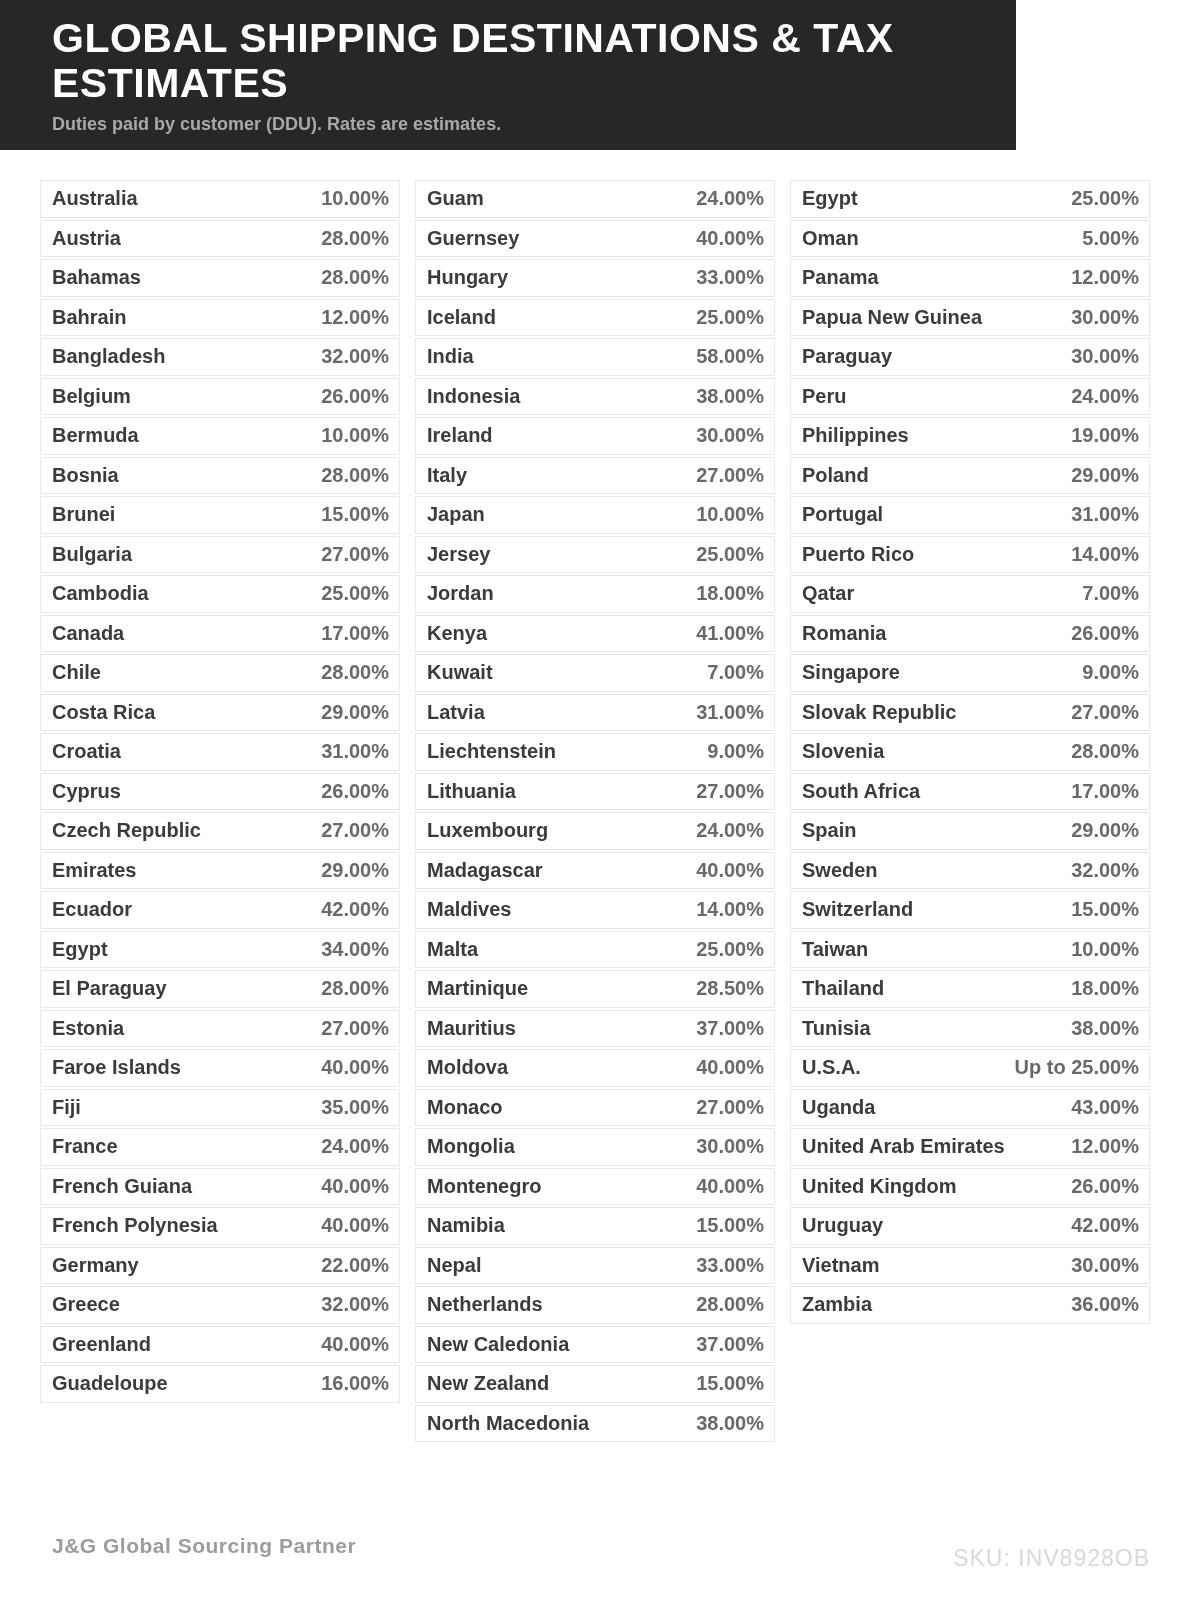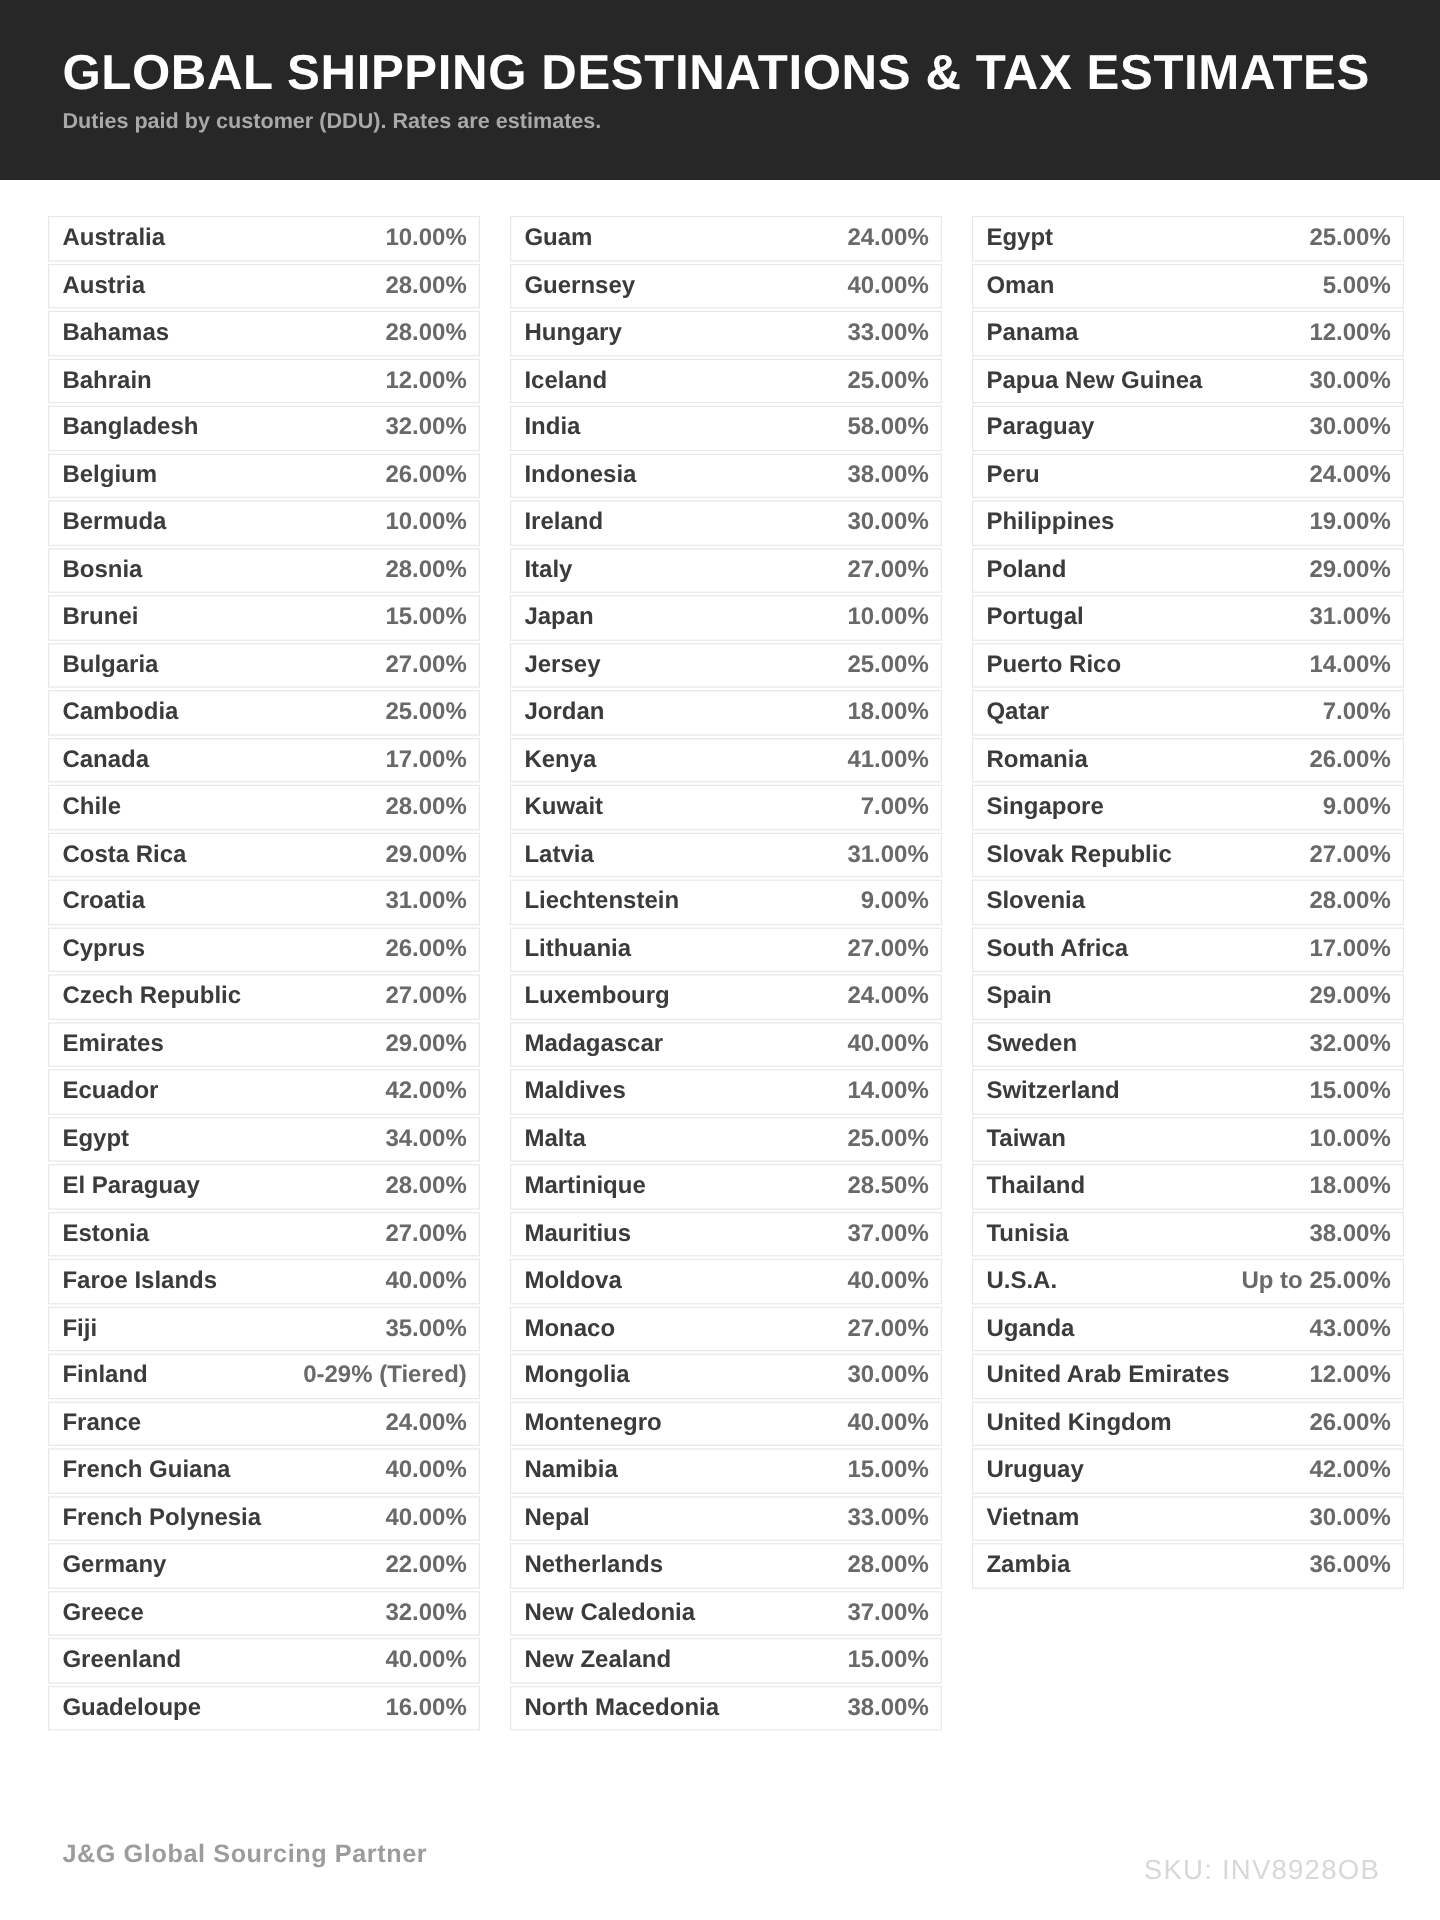--- a/index.html
+++ b/index.html
@@ -8,21 +8,21 @@
     height: 1600px;
     position: relative;
     background: #ffffff;
     font-family: "Liberation Sans", "DejaVu Sans", sans-serif;
     overflow: hidden;
   }
 
   
   .header {
     box-sizing: border-box;
-    width: 1200px;
+    width: 1016px;
     height: 150px;
     background: #272727;
     padding-left: 52px;
     display: flex;
     flex-direction: column;
     justify-content: center;
   }
   .title {
     color: #ffffff;
     font-size: 41px;
@@ -36,21 +36,21 @@
     font-size: 18px;
     font-weight: 700;
     line-height: 1.1;
   }
 
   
   .table-wrap {
     margin: 30px 36px 0 40px;
     display: grid;
     grid-template-columns: repeat(3, 360px);
-    column-gap: 25px;
+    column-gap: 15px;
     align-items: start;
   }
   .row {
     box-sizing: border-box;
     height: 37.5px;
     margin-bottom: 2px;
     background: #ffffff;
     border: 1px solid #e8e8e8;
     display: flex;
     justify-content: space-between;
@@ -195,24 +195,20 @@
       </div>
       <div class="row">
         <span class="country">Faroe Islands</span>
         <span class="rate">40.00%</span>
       </div>
       <div class="row">
         <span class="country">Fiji</span>
         <span class="rate">35.00%</span>
       </div>
       <div class="row">
-        <span class="country">Finland</span>
-        <span class="rate">0-29% (Tiered)</span>
-      </div>
-      <div class="row">
         <span class="country">France</span>
         <span class="rate">24.00%</span>
       </div>
       <div class="row">
         <span class="country">French Guiana</span>
         <span class="rate">40.00%</span>
       </div>
       <div class="row">
         <span class="country">French Polynesia</span>
         <span class="rate">40.00%</span>

